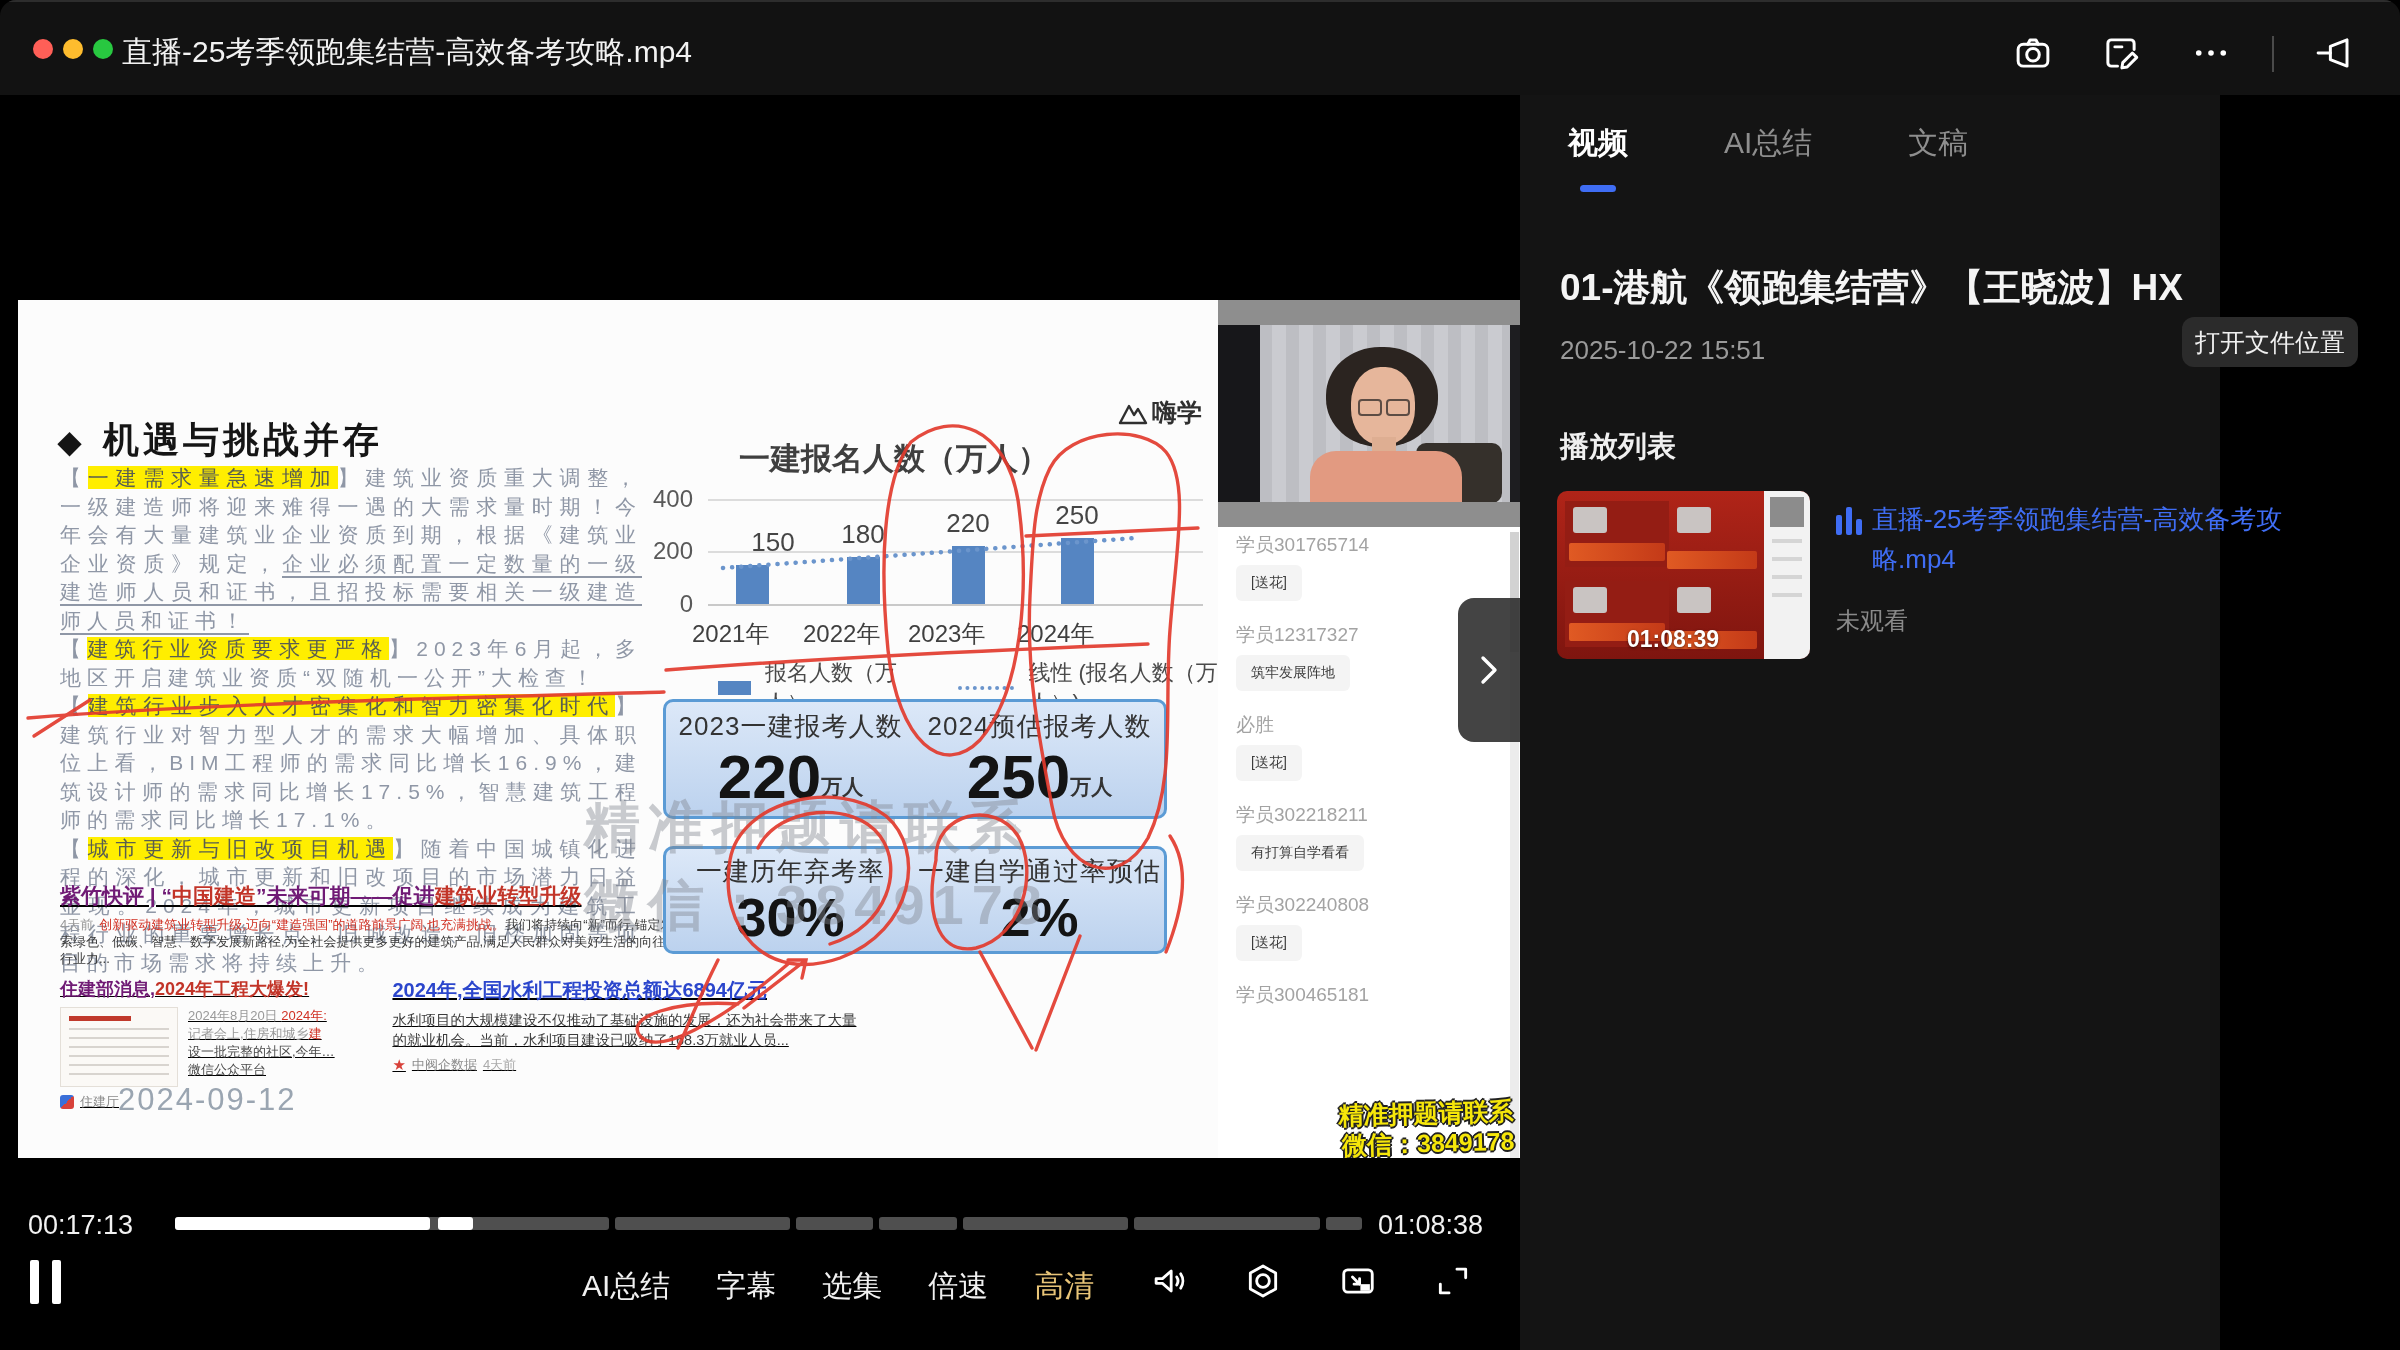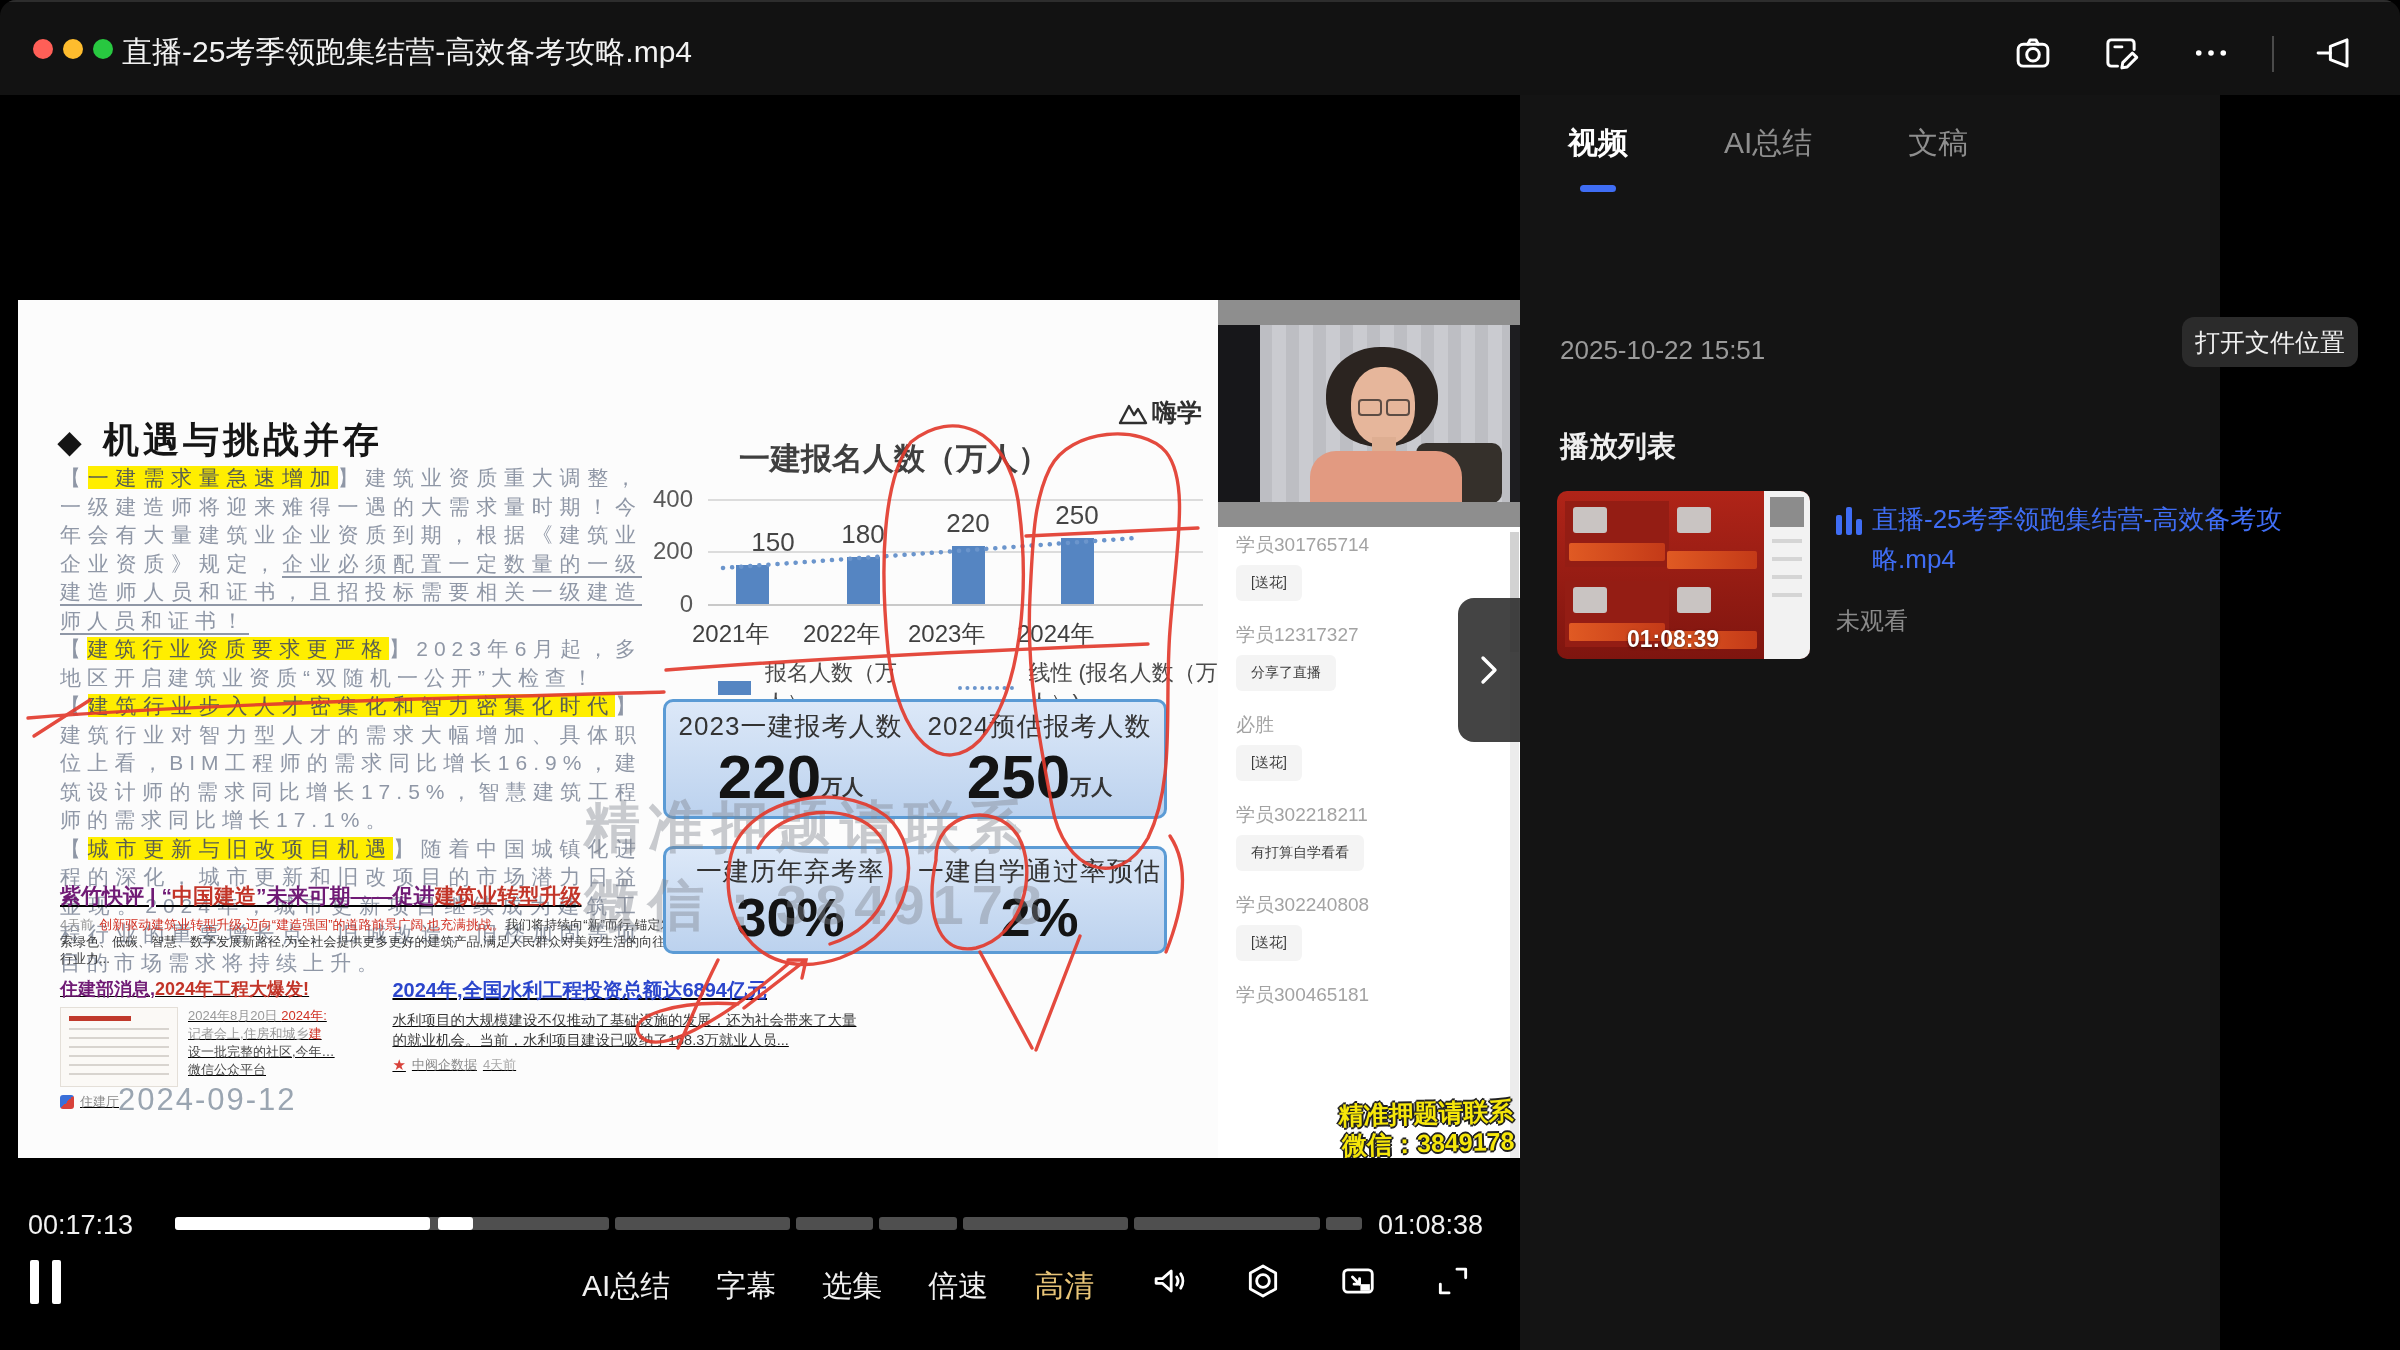--- a/index.html
+++ b/index.html
@@ -319,21 +319,21 @@
       <div class="cam-hair"></div>
       <div class="cam-face"></div>
       <div class="cam-glass" style="left:140px"></div>
       <div class="cam-glass" style="left:168px"></div>
       <div class="cam-neck"></div>
       <div class="cam-body"></div>
     </div>
     <div class="cam-bar" style="top:202px"></div>
     <div id="msgs">
         <div class="msg"><div class="mname">学员301765714</div><div class="bubble">[送花]</div></div>
-        <div class="msg"><div class="mname">学员12317327</div><div class="bubble">分享了直播</div></div>
+        <div class="msg"><div class="mname">学员12317327</div><div class="bubble">筑牢发展阵地</div></div>
         <div class="msg"><div class="mname">必胜</div><div class="bubble">[送花]</div></div>
         <div class="msg"><div class="mname">学员302218211</div><div class="bubble">有打算自学看看</div></div>
         <div class="msg"><div class="mname">学员302240808</div><div class="bubble">[送花]</div></div>
         <div class="msg">
           <div class="mname">学员300465181</div>
         </div>
       </div>
     <div id="chat-scroll">
         <div class="thumb"></div>
       </div>
@@ -401,20 +401,21 @@
         </svg>
     </span>
   </div>
 
   <div id="sidebar">
     <div id="tabs">
         <div class="tab active">视频</div>
         <div class="tab">AI总结</div>
         <div class="tab">文稿</div>
       </div>
+    <div id="sb-title">01-港航《领跑集结营》【王晓波】HX</div>
     <div id="sb-date">2025-10-22 15:51</div>
     <div id="open-btn">打开文件位置</div>
     <div id="sb-section">播放列表</div>
     <div id="pl-item">
       <div id="pl-thumb">
         <div class="tcell" style="left:8px;top:10px"></div>
         <div class="tcell" style="left:8px;top:90px"></div>
         <div class="tphoto" style="left:16px;top:16px"></div>
           <div class="tphoto" style="left:120px;top:16px"></div>
         <div class="tphoto" style="left:16px;top:96px"></div>

